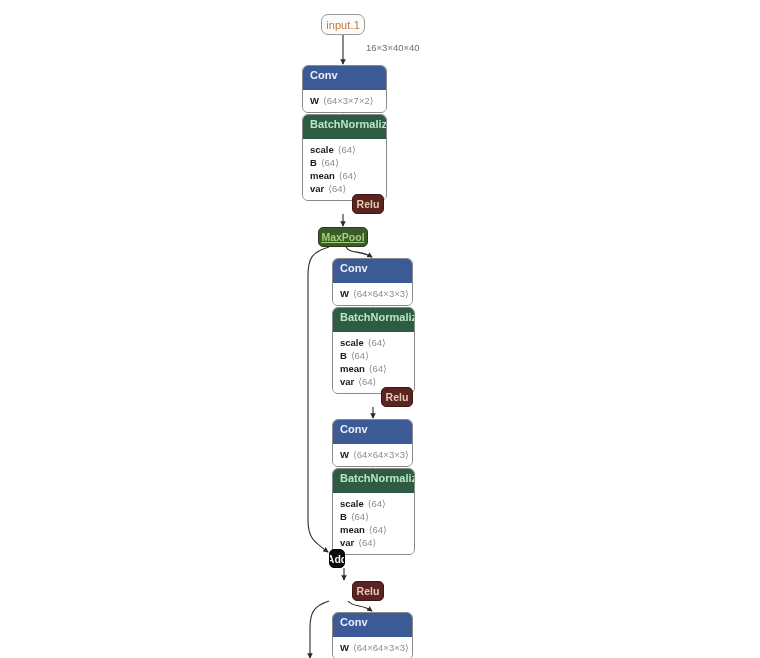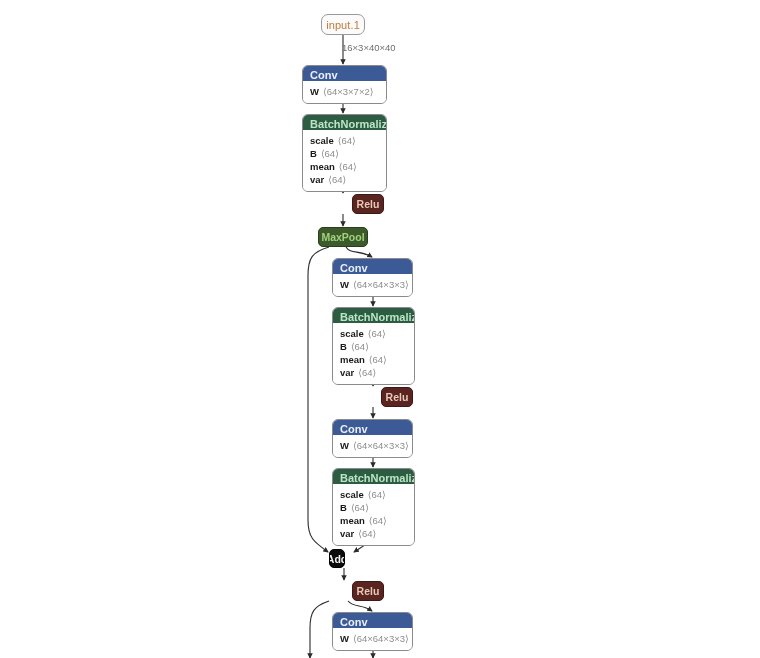--- a/index.html
+++ b/index.html
@@ -51,21 +51,21 @@
     justify-content: center;
   }
   .io-label {
     font-size: 11px;
     color: #c47a3a;
     letter-spacing: 0.1px;
   }
 
   
   .node-header {
-    height: 15px;
+    height: 24px;
     line-height: 19px;
     padding: 0 7px;
     font-size: 11px;
     font-weight: 600;
     white-space: nowrap;
   }
   .hdr-conv {
     background: #3c5a96;
     color: #eaf0fa;
   }
@@ -110,21 +110,21 @@
     background: #5a2420;
     border-color: #3d1816;
     margin-left: 24px;
   }
   .pill-relu .pill-label { color: #e8c9b4; }
 
   .pill-maxpool {
     background: #3d5a2a;
     border-color: #2a3e1d;
   }
-  .pill-maxpool .pill-label { color: #9fd27a; }
+  .pill-maxpool .pill-label { color: #9fd27a; text-decoration: underline; }
 
   .pill-add {
     background: #0b0b0b;
     border-color: #000000;
   }
   .pill-add .pill-label { color: #f2f2f2; }
 
   
   .edge-label {
     position: absolute;
@@ -287,15 +287,15 @@
 
   <div class="node" style="left:332px; top:612px; width:81px;">
     <div class="node-header hdr-conv">Conv</div>
     <div class="node-body">
       <div class="attr-row">
         <span class="attr-name">W</span><span class="attr-value">⟨64×64×3×3⟩</span>
       </div>
     </div>
   </div>
 
-  <div class="edge-label" style="left:342px; top:42px;">16×3×40×40</div>
+  <div class="edge-label" style="left:366px; top:42px;">16×3×40×40</div>
 
 </div>
 
 </body></html>

